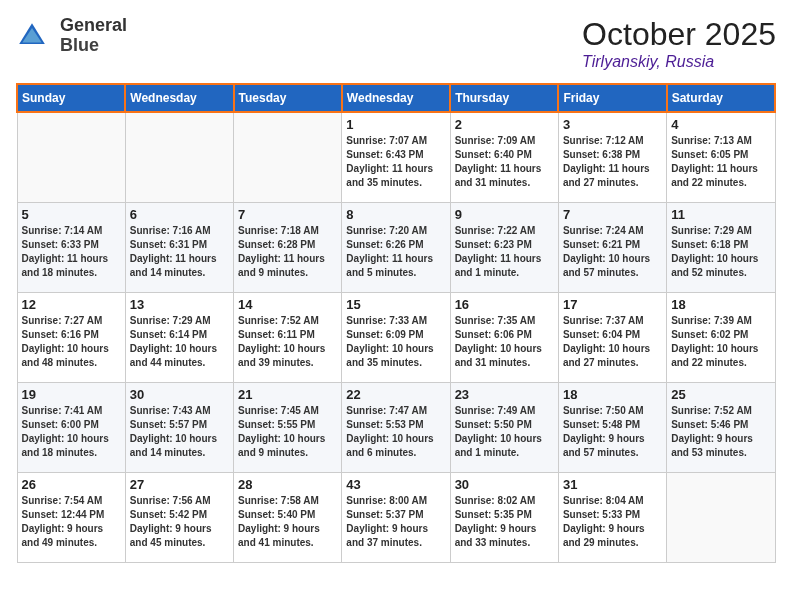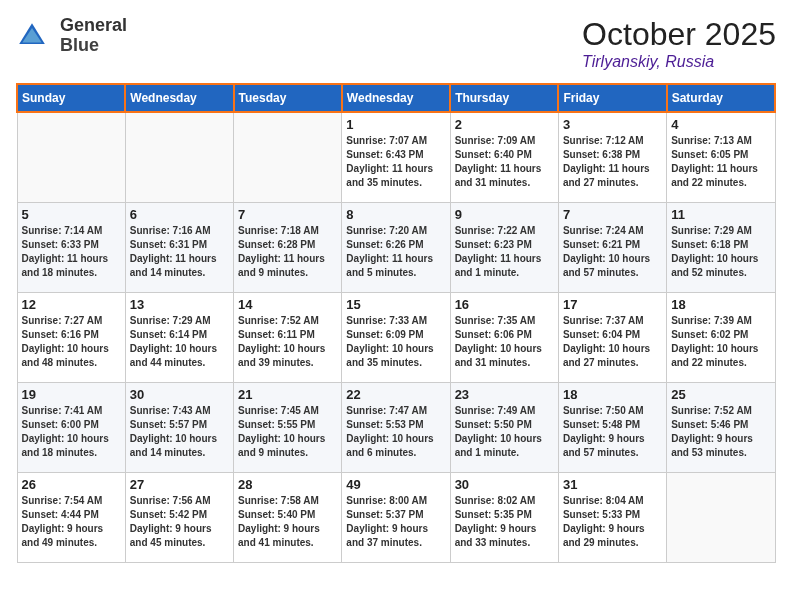--- a/index.html
+++ b/index.html
@@ -278,37 +278,37 @@
           <span class="day-number">25</span>
           <div class="day-info">Sunrise: 7:52 AM
 Sunset: 5:46 PM
 Daylight: 9 hours and 53 minutes.</div>
         </td>
       </tr>
       <tr>
         <td>
           <span class="day-number">26</span>
           <div class="day-info">Sunrise: 7:54 AM
-Sunset: 4:44 PM
+Sunset: 12:44 PM
 Daylight: 9 hours and 49 minutes.</div>
         </td>
         <td>
           <span class="day-number">27</span>
           <div class="day-info">Sunrise: 7:56 AM
 Sunset: 5:42 PM
 Daylight: 9 hours and 45 minutes.</div>
         </td>
         <td>
           <span class="day-number">28</span>
           <div class="day-info">Sunrise: 7:58 AM
 Sunset: 5:40 PM
 Daylight: 9 hours and 41 minutes.</div>
         </td>
         <td>
-          <span class="day-number">49</span>
+          <span class="day-number">43</span>
           <div class="day-info">Sunrise: 8:00 AM
 Sunset: 5:37 PM
 Daylight: 9 hours and 37 minutes.</div>
         </td>
         <td>
           <span class="day-number">30</span>
           <div class="day-info">Sunrise: 8:02 AM
 Sunset: 5:35 PM
 Daylight: 9 hours and 33 minutes.</div>
         </td>

